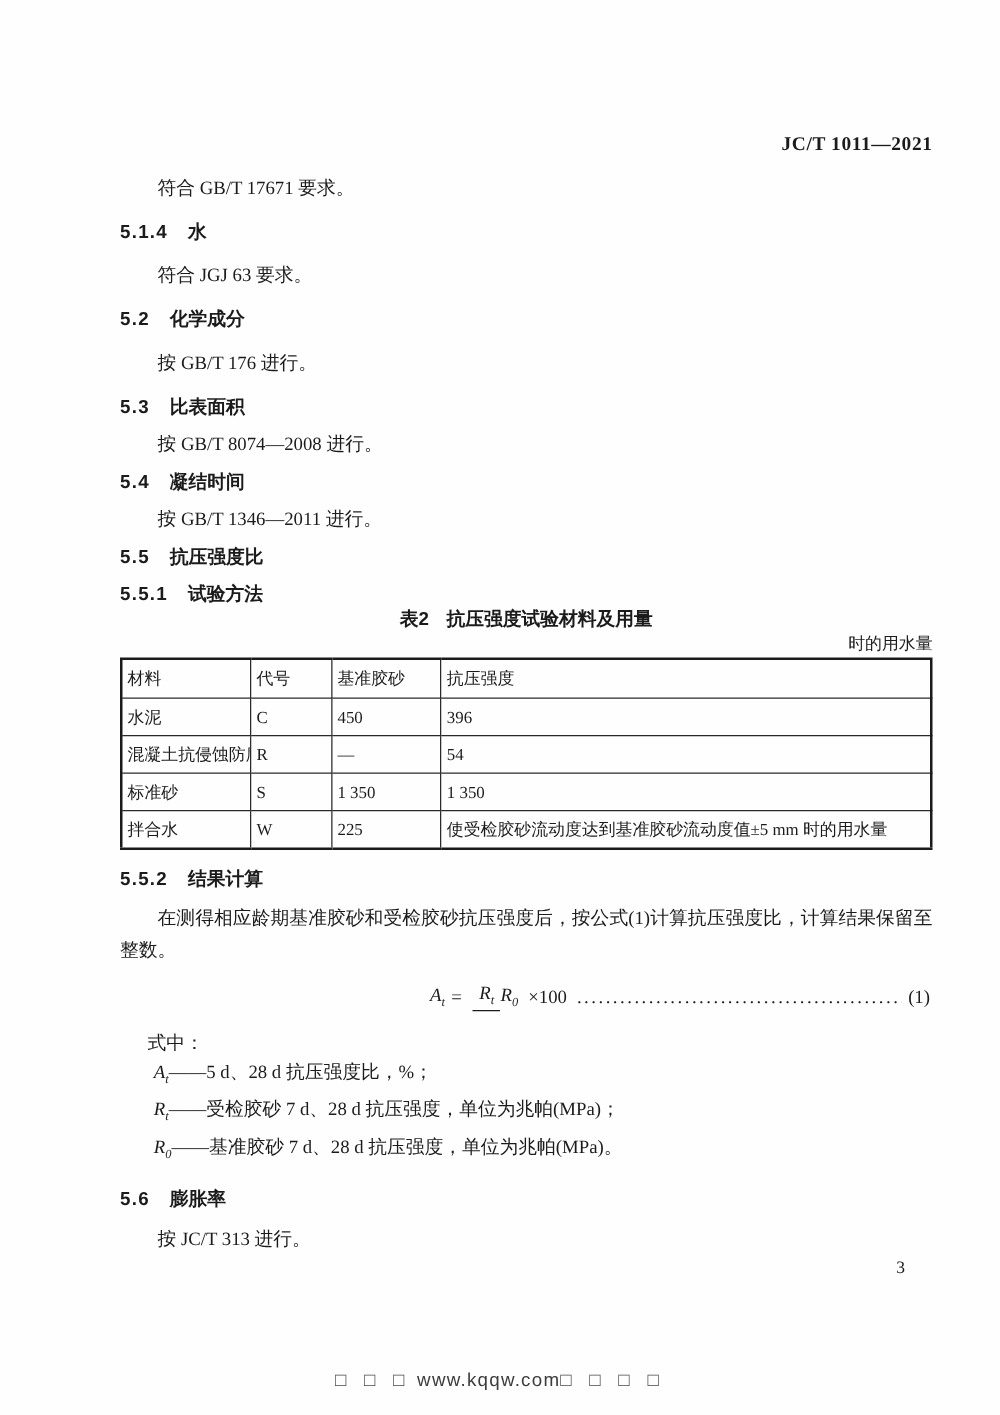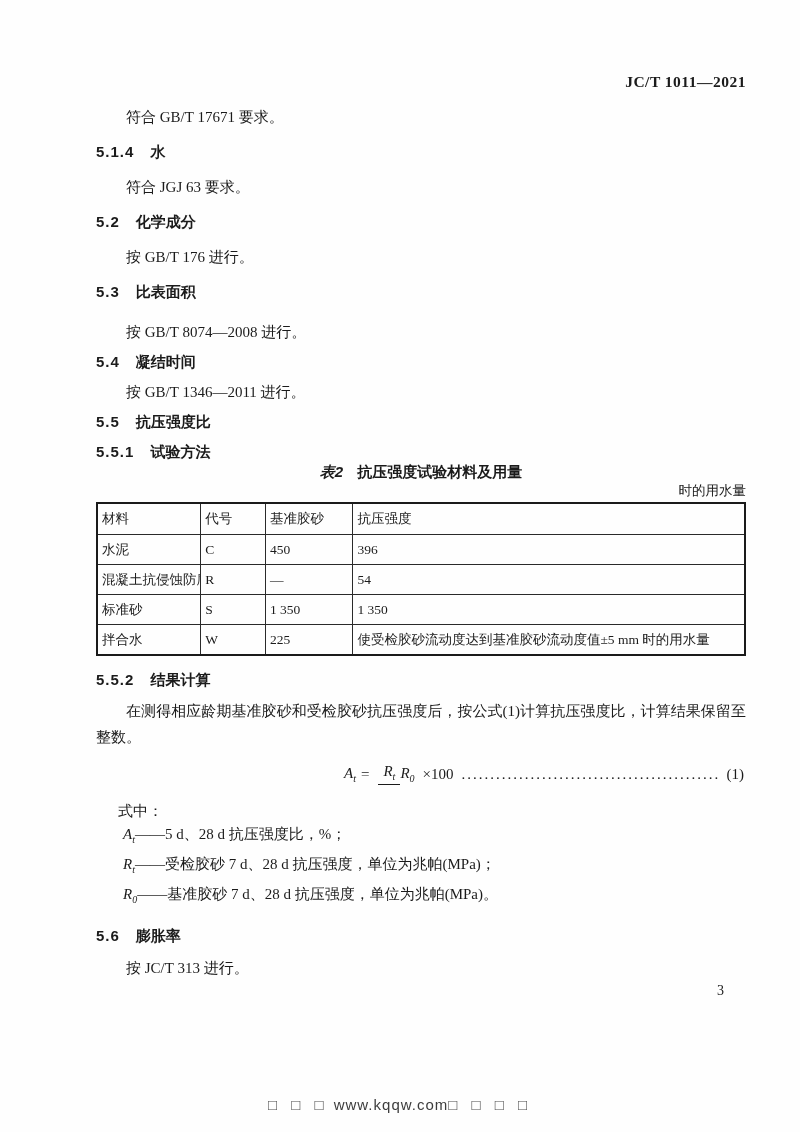--- a/index.html
+++ b/index.html
@@ -12,21 +12,21 @@
   .page {
     position: relative;
     width: 800px; height: 1132px;
     background: #fefefe;
     overflow: hidden;
   }
   .content {
     position: absolute;
     left: 96px; top: 0;
     width: 650px;
-    padding-top: 72px;
+    padding-top: 106px;
     font-size: 15px;
   }
   .doc-header {
     text-align: right;
     font-weight: bold;
     font-size: 15.5px;
     line-height: 20px;
     letter-spacing: 0.5px;
   }
   .body-line {
@@ -49,21 +49,21 @@
     text-align: justify;
   }
   .tbl-caption {
     margin-top: 0;
     line-height: 20px;
     text-align: center;
     font-family: "Liberation Sans", "DejaVu Sans", sans-serif;
     font-weight: bold;
     font-size: 15px;
   }
-  .tbl-caption .cap-label { margin-right: 14px; font-style: italic; }
+  .tbl-caption .cap-label { margin-right: 14px; }
   .unit-note {
     line-height: 18px;
     text-align: right;
     font-size: 13.5px;
     margin-top: 0;
   }
   table.materials {
     margin-top: 2px;
     width: 650px;
     border-collapse: collapse;
@@ -152,21 +152,21 @@
     <div class="body-line">符合 JGJ 63 要求。</div>
 
     <div class="heading">
       <span class="h-num">5.2</span><span>化学成分</span>
     </div>
     <div class="body-line">按 GB/T 176 进行。</div>
 
     <div class="heading">
       <span class="h-num">5.3</span><span>比表面积</span>
     </div>
-    <div class="body-line" style="margin-top:20px">按 GB/T 8074—2008 进行。</div>
+    <div class="body-line" style="margin-top:10px">按 GB/T 8074—2008 进行。</div>
 
     <div class="heading" style="margin-top:10px">
       <span class="h-num">5.4</span><span>凝结时间</span>
     </div>
     <div class="body-line" style="margin-top:10px">按 GB/T 1346—2011 进行。</div>
 
     <div class="heading" style="margin-top:10px">
       <span class="h-num">5.5</span><span>抗压强度比</span>
     </div>
     <div class="heading" style="margin-top:10px">

